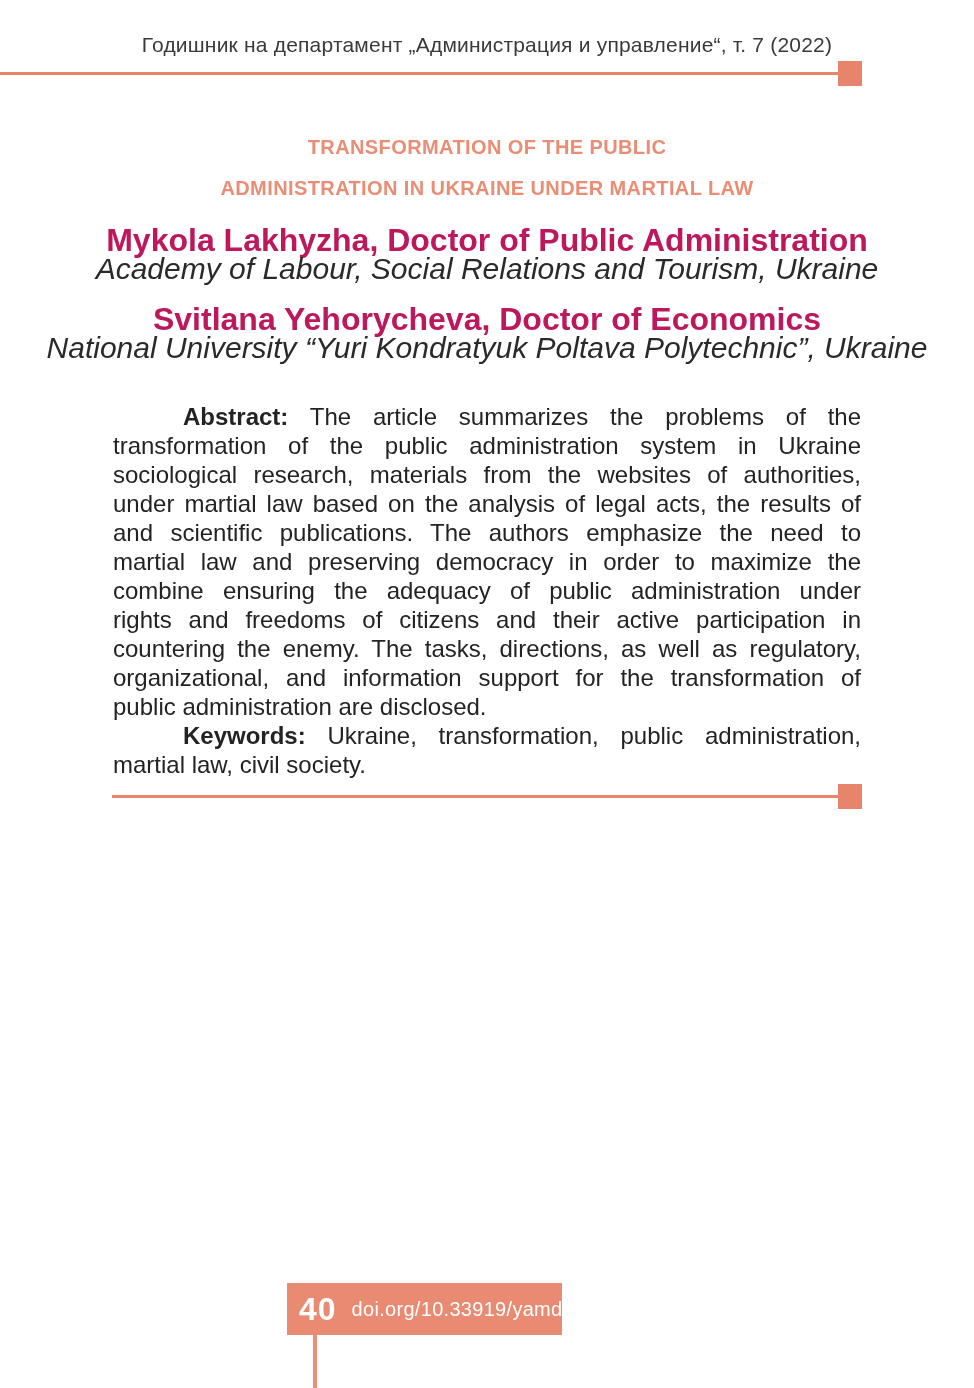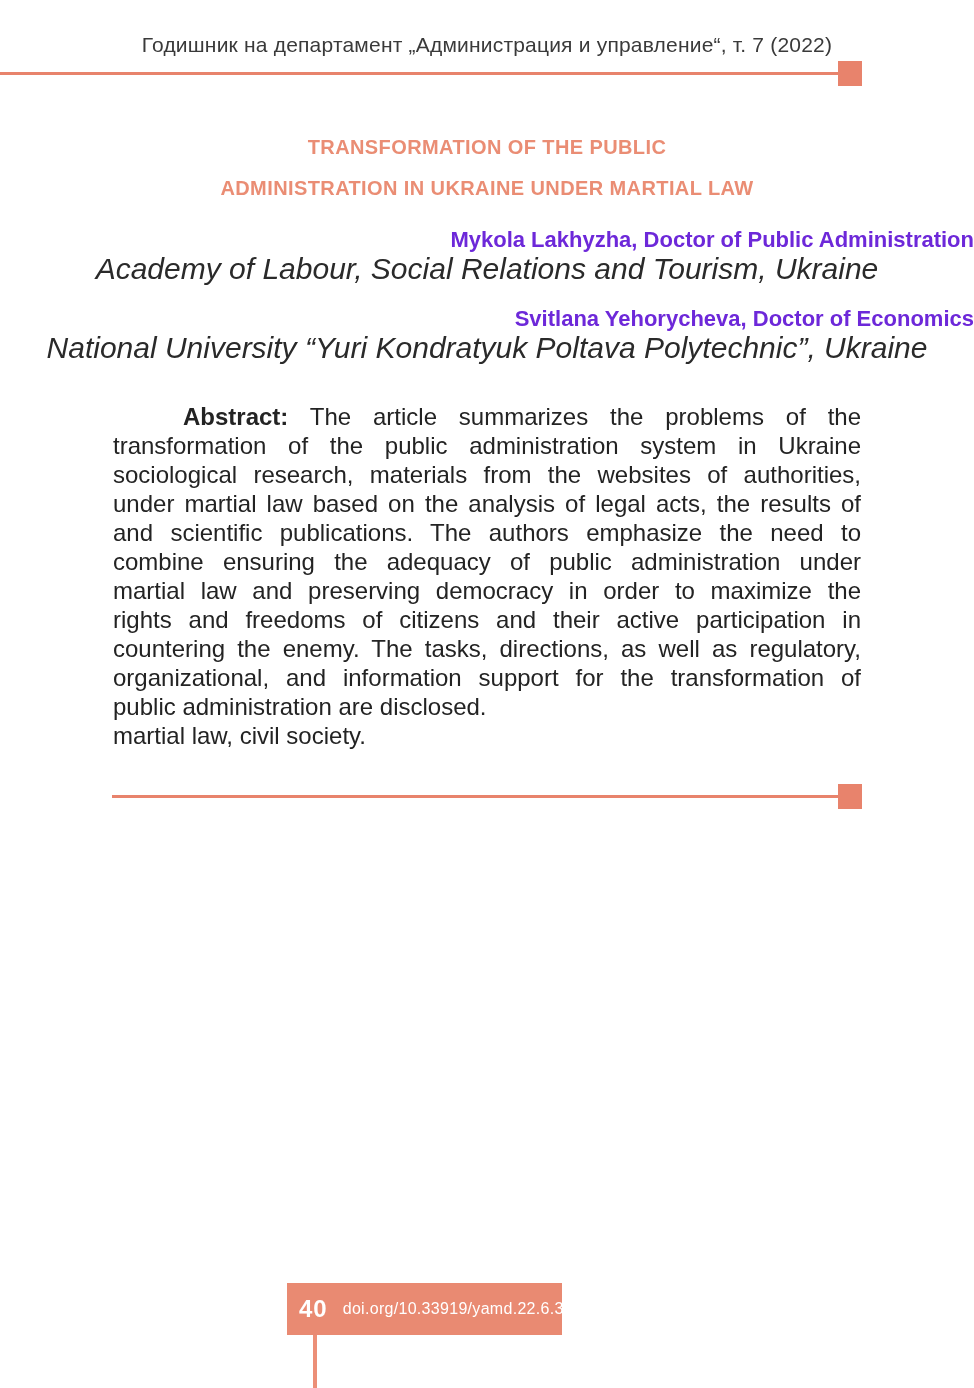--- a/index.html
+++ b/index.html
@@ -26,21 +26,21 @@
   
   .article-title{
     position:absolute;top:127px;left:0;right:0;
     text-align:center;
     font-size:20px;font-weight:bold;line-height:41px;
     color:#ea8d74;letter-spacing:0.4px;
   }
   
   .authors{position:absolute;top:225px;left:0;right:0;text-align:center;}
   .author-block{margin-bottom:22px;}
-  .author-name{font-size:22px;font-weight:bold;line-height:30px;color:#6d28d9;text-align:right;}
+  .author-name{font-size:32px;font-weight:bold;line-height:30px;color:#be185d;}
   .author-affiliation{font-size:30px;font-style:italic;line-height:27px;color:#2a2a2a;}
   
   .body-text{
     position:absolute;top:402px;left:113px;width:748px;
     font-size:24px;color:#232323;
   }
   .bline{
     line-height:29px;height:29px;white-space:nowrap;
     text-align:justify;
     text-align-last:justify;
@@ -53,30 +53,30 @@
   .sq-mid{left:838px;top:784px;}
   
   .footer-box{
     position:absolute;left:287px;top:1283px;width:275px;height:52px;
     background:#e98a72;
     display:flex;align-items:center;
     color:#ffffff;
   }
   .page-number{
     width:41px;padding-left:12px;
-    font-size:24px;font-weight:bold;letter-spacing:1px;
+    font-size:32px;font-weight:bold;letter-spacing:1px;
     text-align:center;
   }
   .footer-sep{
     width:2px;height:38px;background:rgba(255,255,255,0.55);
     margin-left:0px;
   }
   .doi{
     margin-left:15px;
-    font-size:16px;letter-spacing:0.3px;
+    font-size:20px;letter-spacing:0.3px;
   }
   .footer-tail{
     position:absolute;left:313px;top:1335px;width:4px;height:53px;
     background:#ec8f77;
   }
 </style>
 </head>
 <body>
 
 <div class="page">
@@ -100,26 +100,27 @@
       <div class="author-affiliation">National University “Yuri Kondratyuk Poltava Polytechnic”, Ukraine</div>
     </div>
   </div>
 
   <div class="body-text">
     <div class="bline first"><strong class="plabel">Abstract:</strong> <span>The article summarizes the problems of the</span></div>
     <div class="bline">transformation of the public administration system in Ukraine</div>
     <div class="bline">sociological research, materials from the websites of authorities,</div>
     <div class="bline">under martial law based on the analysis of legal acts, the results of</div>
     <div class="bline">and scientific publications. The authors emphasize the need to</div>
+    <div class="bline">martial law and preserving democracy in order to maximize the</div>
     <div class="bline">combine ensuring the adequacy of public administration under</div>
-    <div class="bline">martial law and preserving democracy in order to maximize the</div>
     <div class="bline">rights and freedoms of citizens and their active participation in</div>
     <div class="bline">countering the enemy. The tasks, directions, as well as regulatory,</div>
     <div class="bline">organizational, and information support for the transformation of</div>
     <div class="bline lastline">public administration are disclosed.</div>
+    <div class="bline first"><strong class="plabel">Keywords:</strong> <span>Ukraine, transformation, public administration,</span></div>
     <div class="bline lastline">martial law, civil society.</div>
   </div>
 
   <div class="rule rule-mid"></div>
   <div class="sq sq-mid"></div>
 
   <div class="footer-box">
     <div class="page-number">40</div>
     <div class="footer-sep"></div>
     <div class="doi">doi.org/10.33919/yamd.22.6.3</div>

